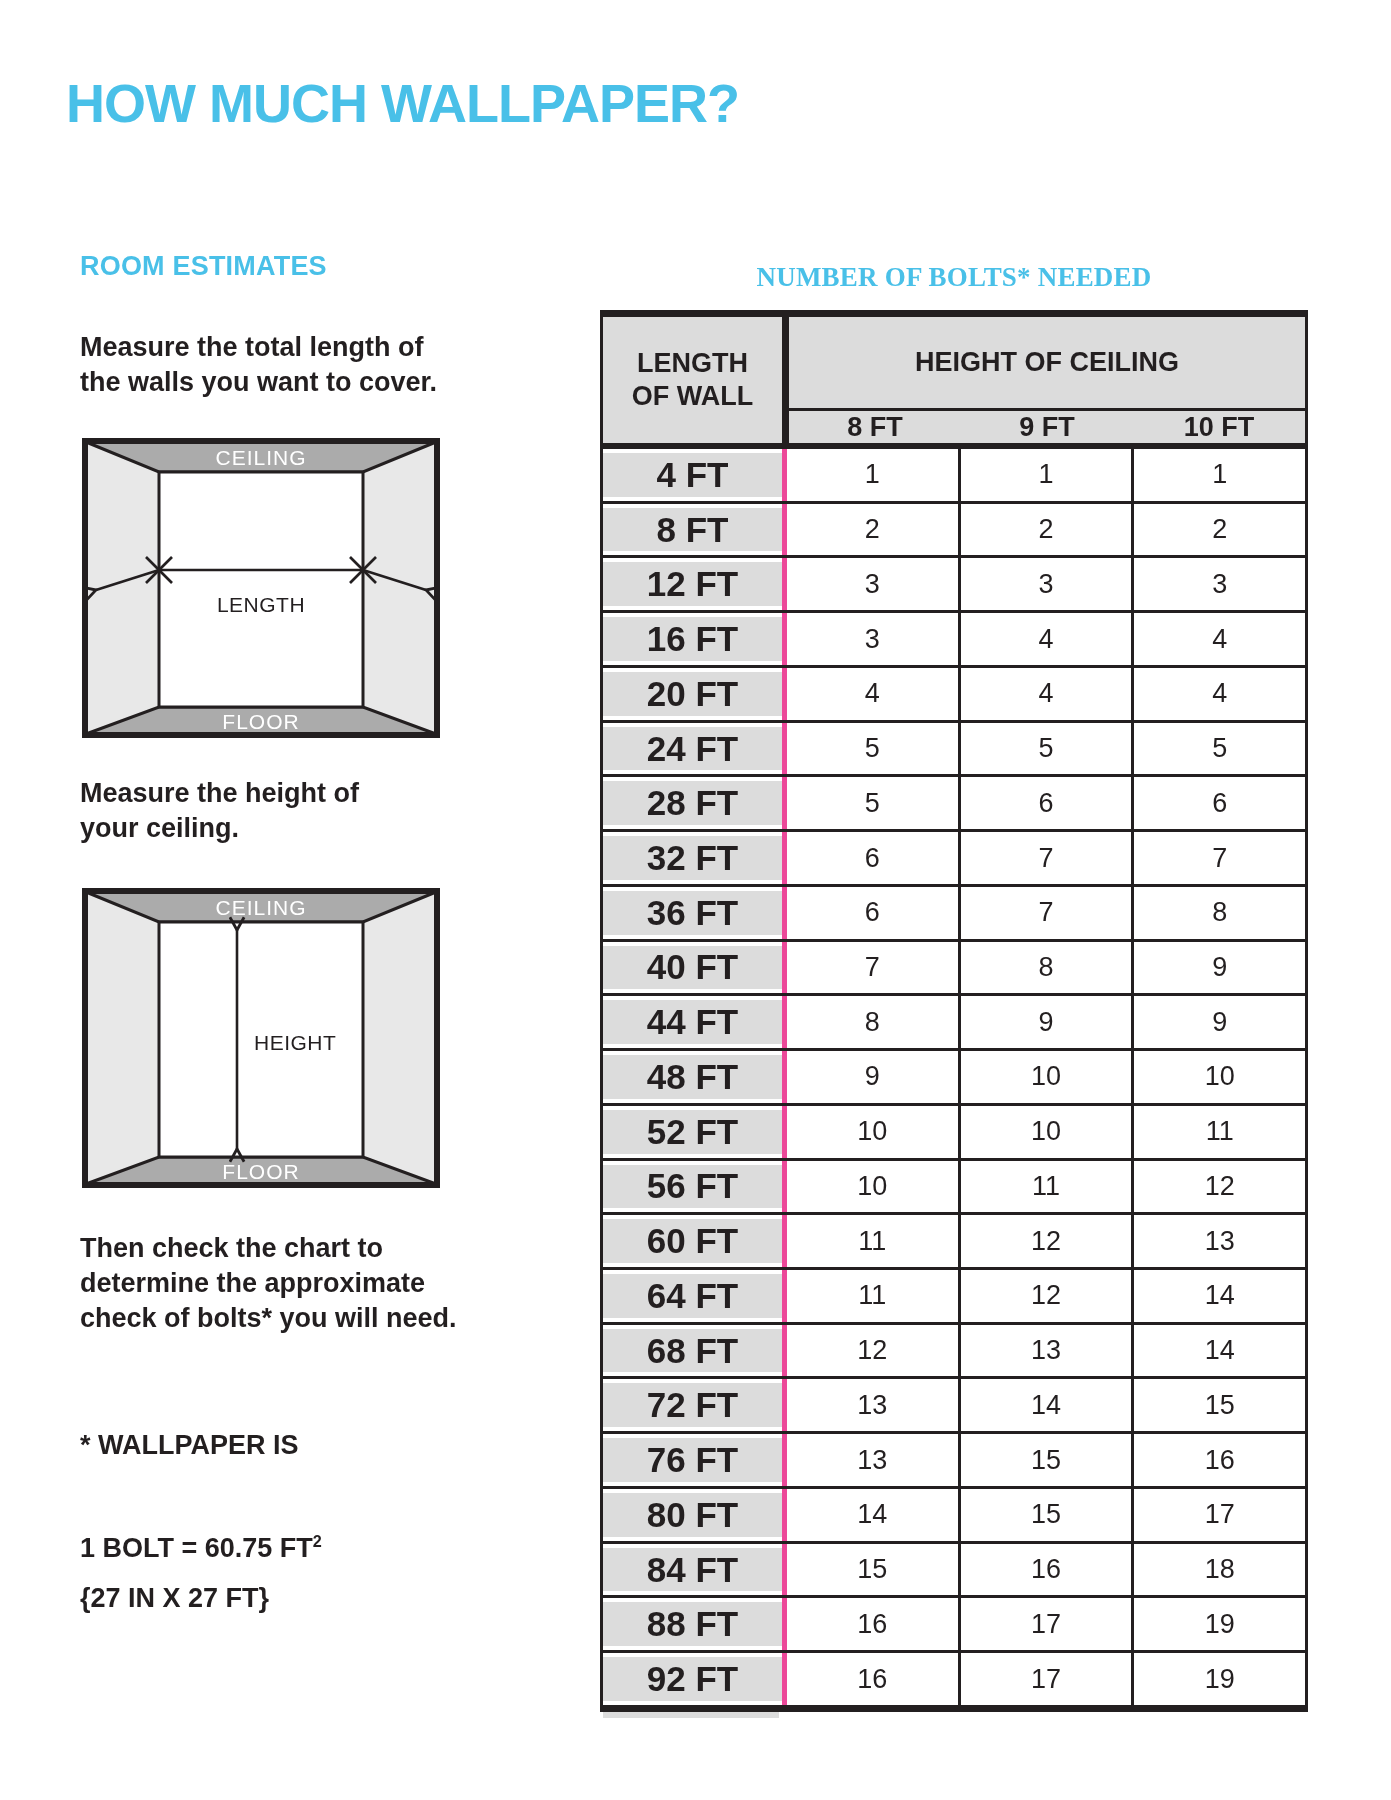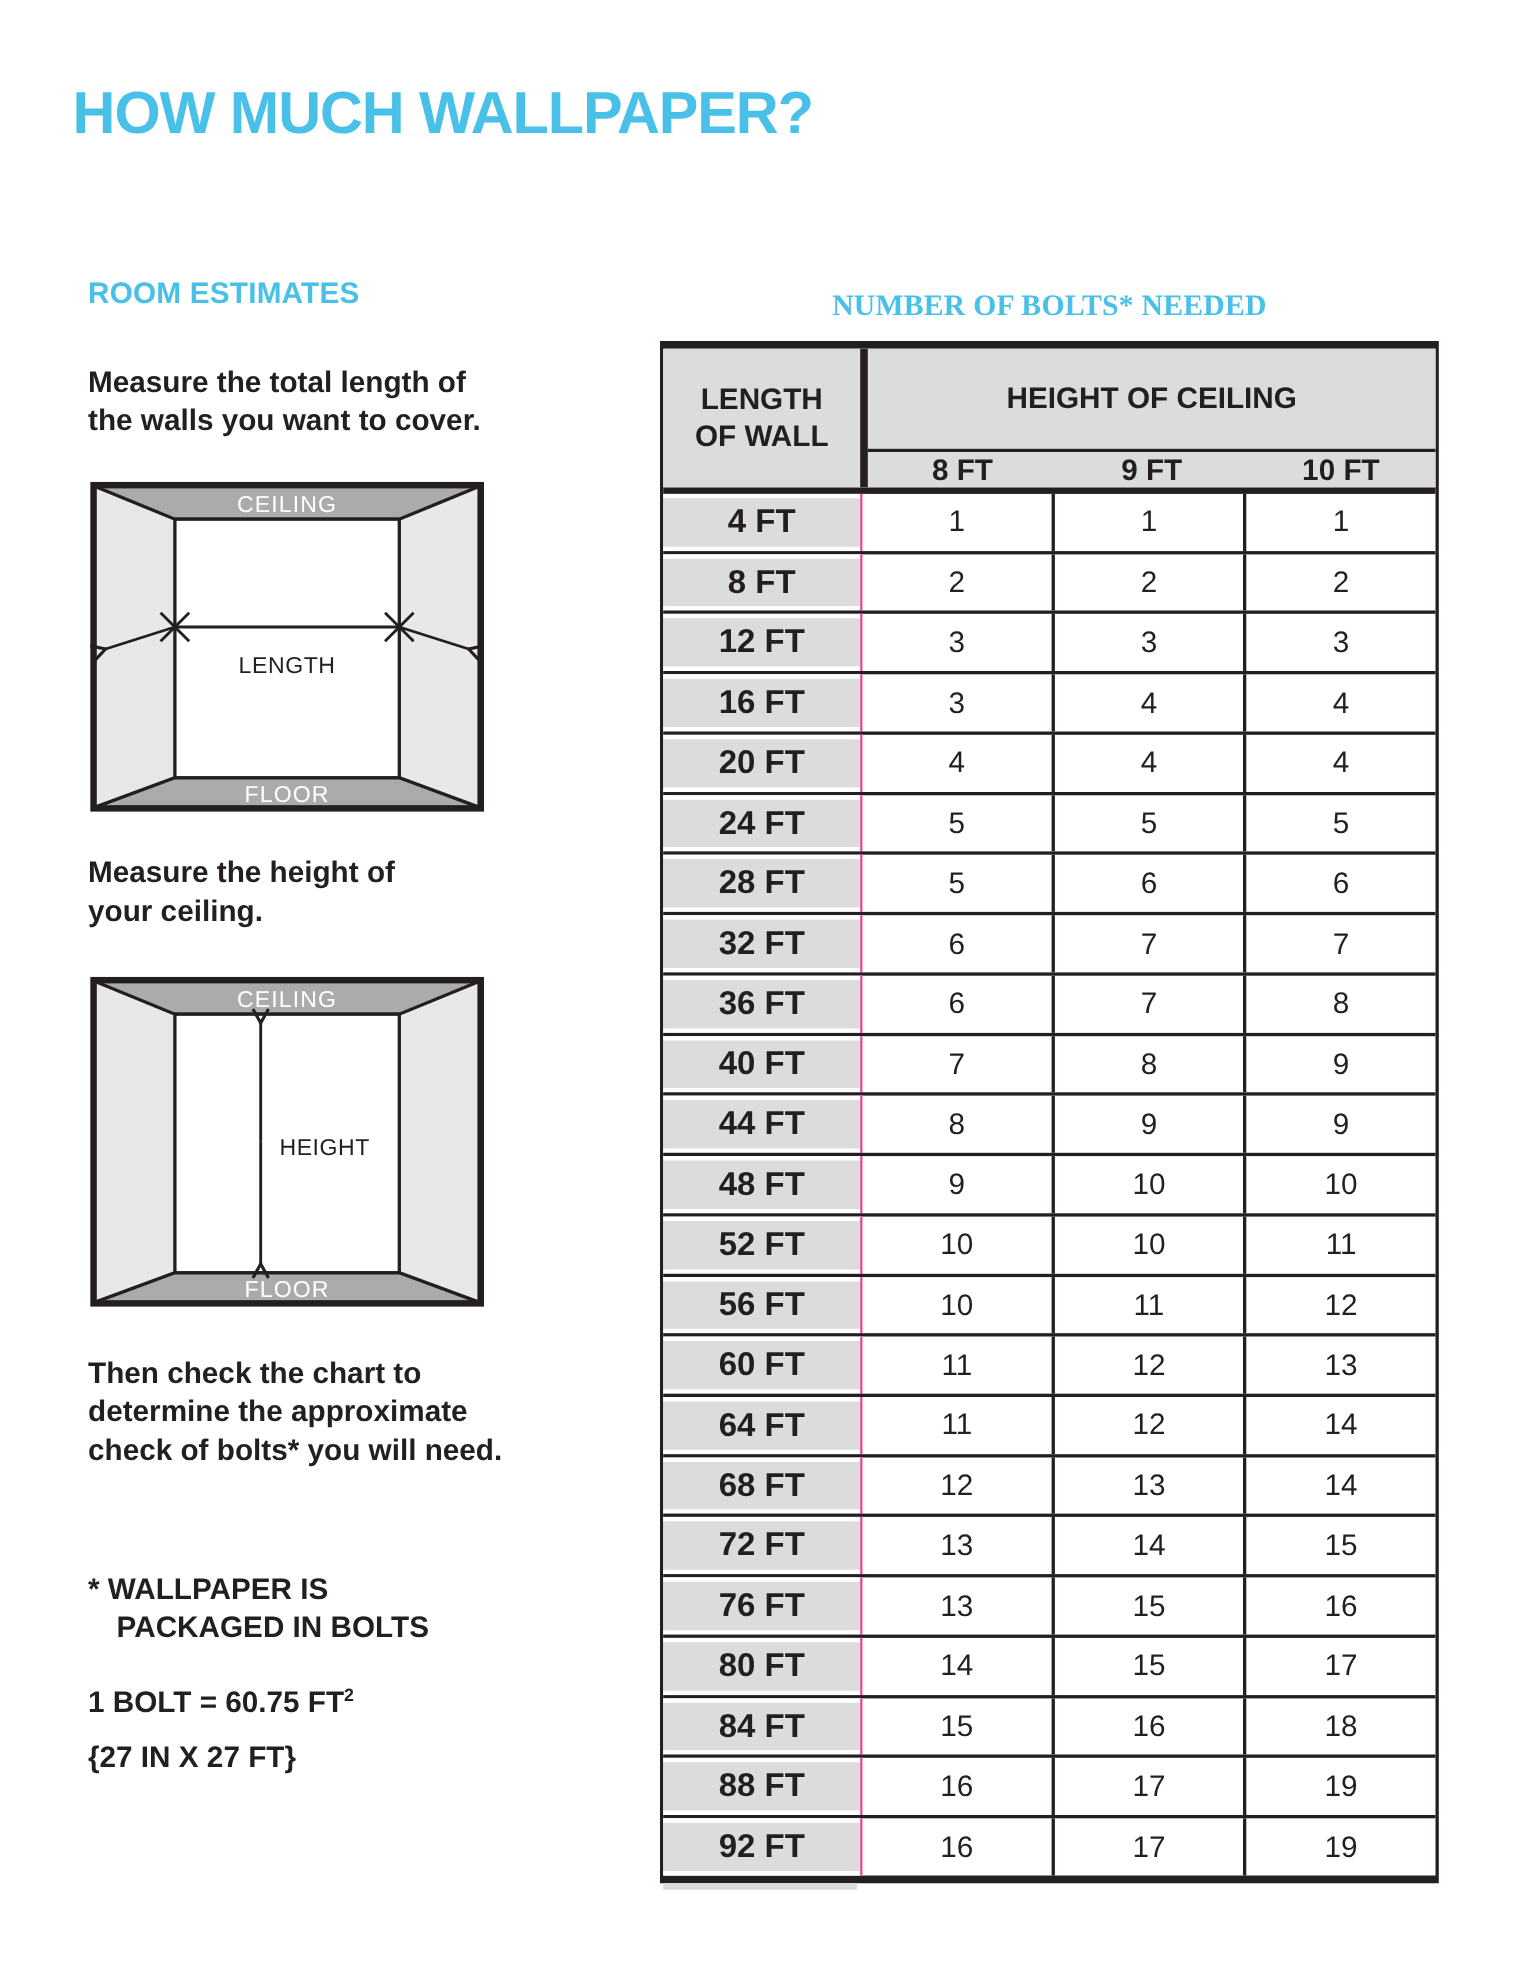--- a/index.html
+++ b/index.html
@@ -40,24 +40,24 @@
     display:flex;align-items:center;justify-content:center;
     font-size:27px;font-weight:bold;box-sizing:border-box;
   }
   #th-sub{flex:1;background:#DCDCDC;display:flex;}
   .subcol{flex:1;display:flex;align-items:center;justify-content:center;
     font-size:27px;font-weight:bold;}
   #trows{flex:1;display:flex;flex-direction:column;}
   .trow{flex:1;display:flex;border-top:3px solid #231F20;}
   .trow:first-child{border-top:none;}
   .tlabel{
-    width:179px;flex:none;background:#DCDCDC;border-right:2px solid #ec4899;
+    width:179px;flex:none;background:#DCDCDC;border-right:5px solid #ec4899;
     box-shadow:inset 0 4px 0 #ffffff, inset 0 -4px 0 #ffffff;
     display:flex;align-items:center;justify-content:center;
-    font-size:30px;font-weight:bold;
+    font-size:35px;font-weight:bold;
   }
   .tcell{flex:1;display:flex;align-items:center;justify-content:center;font-size:27px;}
   .tcell.sep{border-right:3px solid #231F20;}
   #table-footer-strip{left:603px;top:1712px;width:176px;height:6px;background:#DCDCDC;}
 </style>
 </head>
 <body>
 
 <div class="abs blue" id="title">HOW MUCH WALLPAPER?</div>
 
@@ -119,21 +119,20 @@
 </svg>
 
 <div class="abs para" id="para3">
   <div>Then check the chart to</div>
   <div>determine the approximate</div>
   <div>check of bolts* you will need.</div>
 </div>
 
 <div class="abs" id="footnote">
   <div>* WALLPAPER IS</div>
-  <div class="indent">PACKAGED IN BOLTS</div>
 </div>
 
 <div class="abs" id="bolt-info">
   <div><span>1 BOLT = 60.75 FT</span><sup>2</sup></div>
   <div>{27 IN X 27 FT}</div>
 </div>
 
 <div class="abs blue section-head" id="bolts-heading">NUMBER OF BOLTS* NEEDED</div>
 
 <div class="abs" id="bolt-table">

